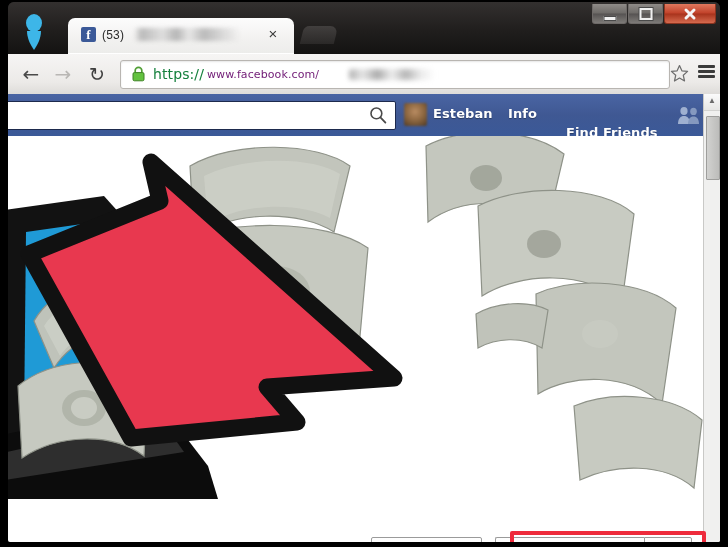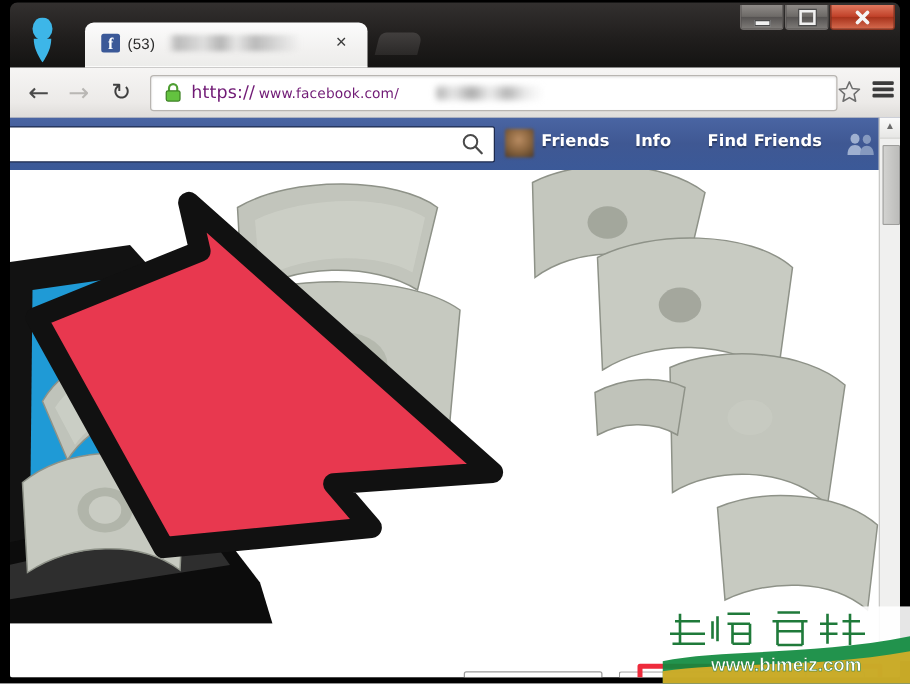--- a/index.html
+++ b/index.html
@@ -229,21 +229,21 @@
     left: 11px;
     top: 5px;
     width: 13px;
     height: 16px;
   }
   .url-scheme {
     position: absolute;
     left: 32px;
     top: 4px;
     font-size: 14px;
-    color: #701a75;
+    color: #15803d;
     line-height: 19px;
     letter-spacing: .1px;
     font-family: "DejaVu Sans", sans-serif;
   }
   .url-host {
     position: absolute;
     top: 4px;
     font-size: 11px;
     color: #701a75;
     line-height: 19px;
@@ -344,21 +344,21 @@
     font-size: 13px;
     font-weight: bold;
     line-height: 16px;
     letter-spacing: .1px;
     text-shadow: 0 1px 1px rgba(0,0,0,.35);
     cursor: pointer;
     font-family: "DejaVu Sans", sans-serif;
   }
   #fb-name         { left: 425px; }
   #fb-home         { left: 500px; }
-  #fb-findfriends  { left: 558px; }
+  #fb-findfriends  { left: 558px; margin-top: 19px; }
   .fb-friends-icon {
     position: absolute;
     left: 668px;
     top: 11px;
     width: 26px;
     height: 20px;
     cursor: pointer;
   }
 
   
@@ -533,21 +533,21 @@
         <div class="fb-search" title="">
           <div class="fb-search-icon">
             <svg width="18" height="18" viewBox="0 0 18 18">
               <circle cx="7.4" cy="7.4" r="5.4" fill="none" stroke="#4a4a4a" stroke-width="1.6"></circle>
               <path d="M11.4 11.4 L16.4 16.6" stroke="#4a4a4a" stroke-width="1.8" stroke-linecap="round"></path>
             </svg>
           </div>
         </div>
 
         <div class="fb-avatar"></div>
-        <div class="fb-link" id="fb-name">Friends</div>
+        <div class="fb-link" id="fb-name">Esteban</div>
         <div class="fb-link" id="fb-home">Info</div>
         <div class="fb-link" id="fb-findfriends">Find Friends</div>
 
         <div class="fb-friends-icon">
           <svg width="26" height="20" viewBox="0 0 26 20">
             <ellipse cx="8" cy="6" rx="3.6" ry="4" fill="#9fb0d0"></ellipse>
             <path d="M2 19 C2 13.5 4.6 11 8 11 C11.4 11 14 13.5 14 19 Z" fill="#9fb0d0"></path>
             <ellipse cx="17.5" cy="6.4" rx="3.3" ry="3.7" fill="#8599bf"></ellipse>
             <path d="M12 19 C12 14 14.4 11.6 17.5 11.6 C20.6 11.6 23 14 23 19 Z" fill="#8599bf"></path>
           </svg>
@@ -621,31 +621,13 @@
       <div class="red-highlight"></div>
 
       <div class="vscroll">
         <div class="vscroll-arrow">▲</div>
         <div class="vscroll-thumb"></div>
       </div>
 
     </div>
   </div>
 
-  <div class="watermark">
-    <svg width="198" height="62" viewBox="0 0 198 62">
-      <rect x="0" y="0" width="198" height="44" fill="#ffffff" opacity=".9"></rect>
-      <path d="M0 44 C46 34 118 40 198 24 L198 62 L0 62 Z" fill="#0f8a3e" opacity=".92"></path>
-      <path d="M0 52 C52 44 120 50 198 36 L198 62 L0 62 Z" fill="#e8b024" opacity=".85"></path>
-      <g fill="none" stroke="#1f7a3a" stroke-width="2.1">
-
-        <path d="M10 12 L30 12 M14 6 L14 30 M6 22 L34 22 M8 30 L34 30"></path>
-
-        <path d="M44 8 L44 28 M40 12 L40 26 M52 6 L70 6 M52 14 L70 14 M56 14 L56 30 M56 22 L70 22 M56 30 L70 30 M70 14 L70 30"></path>
-
-        <path d="M92 5 L110 5 M88 12 L116 12 M92 12 L92 31 M92 20 L112 20 M92 31 L112 31 M112 12 L112 31"></path>
-
-        <path d="M132 6 L132 30 M126 14 L140 14 M126 22 L140 22 M150 6 L150 31 M144 12 L158 12 M144 22 L162 22"></path>
-      </g>
-      <text x="99" y="52" text-anchor="middle" font-family="Liberation Sans, sans-serif" font-size="15" font-weight="bold" fill="#ffffff" stroke="#1f7a3a" stroke-width="0.4">www.bimeiz.com</text>
-    </svg>
-  </div>
 </div>
 
 </body></html>

